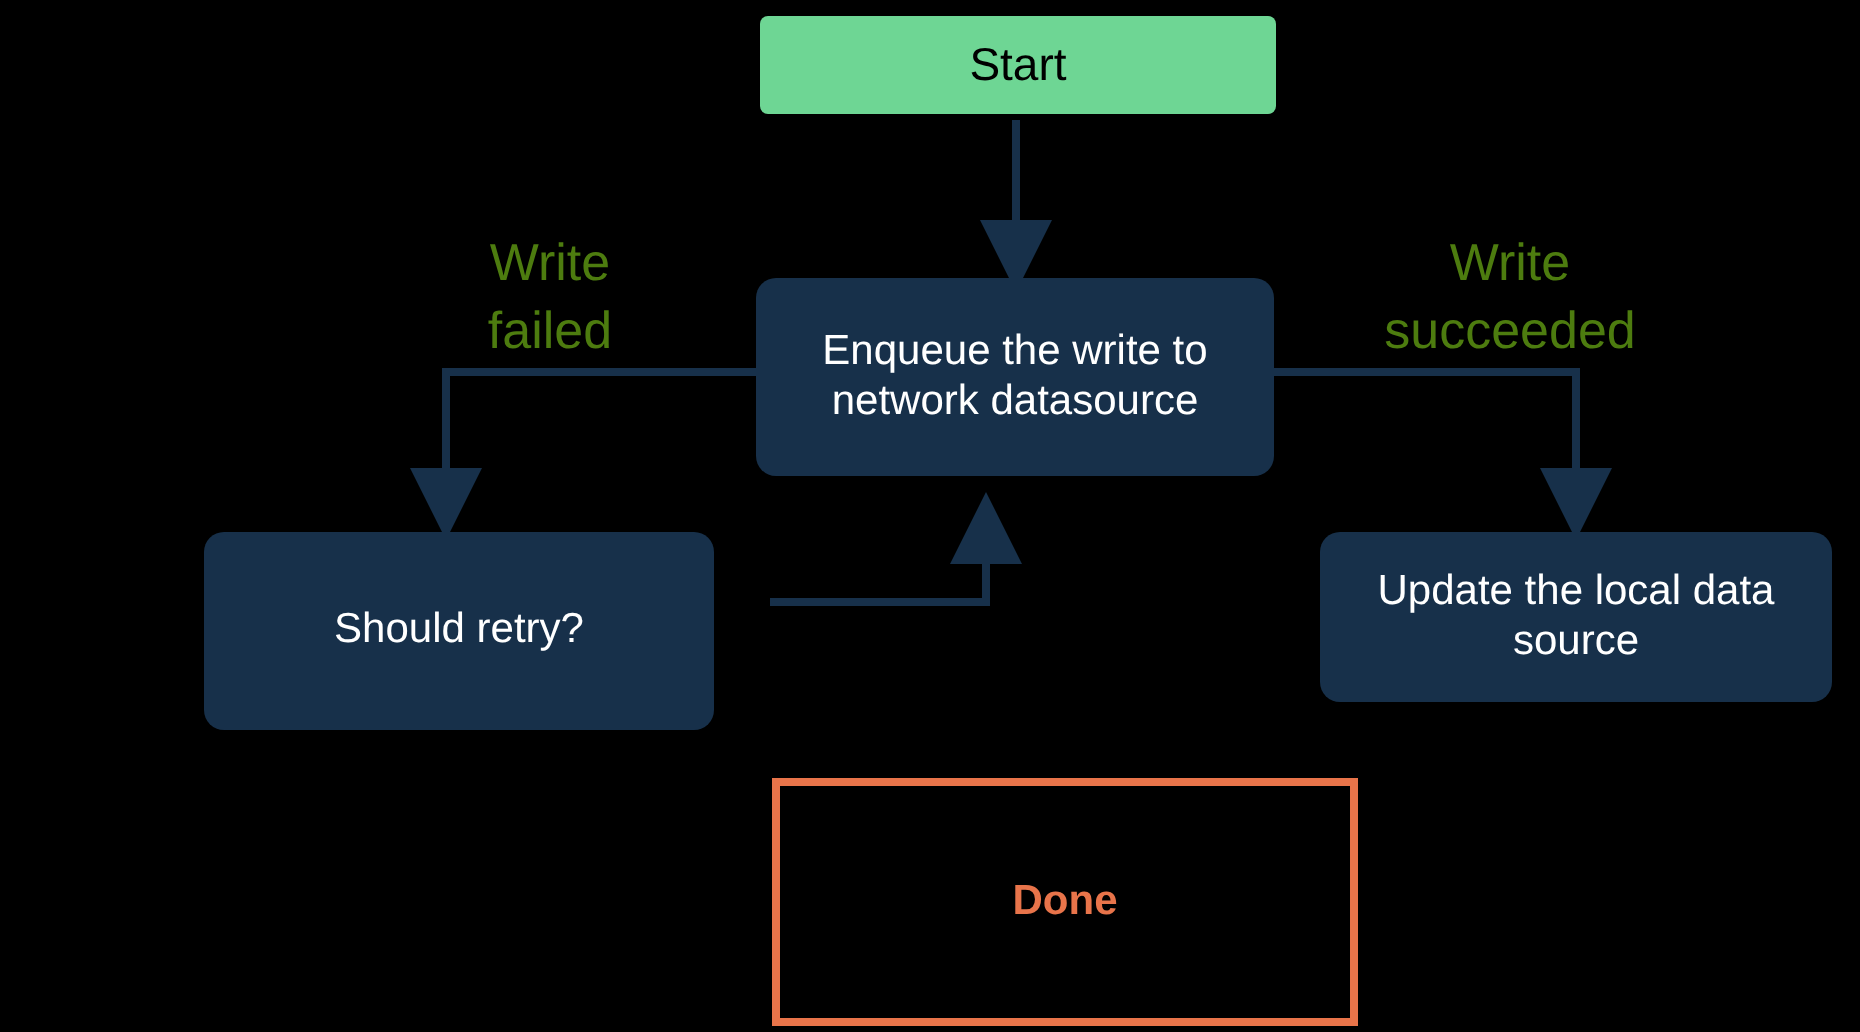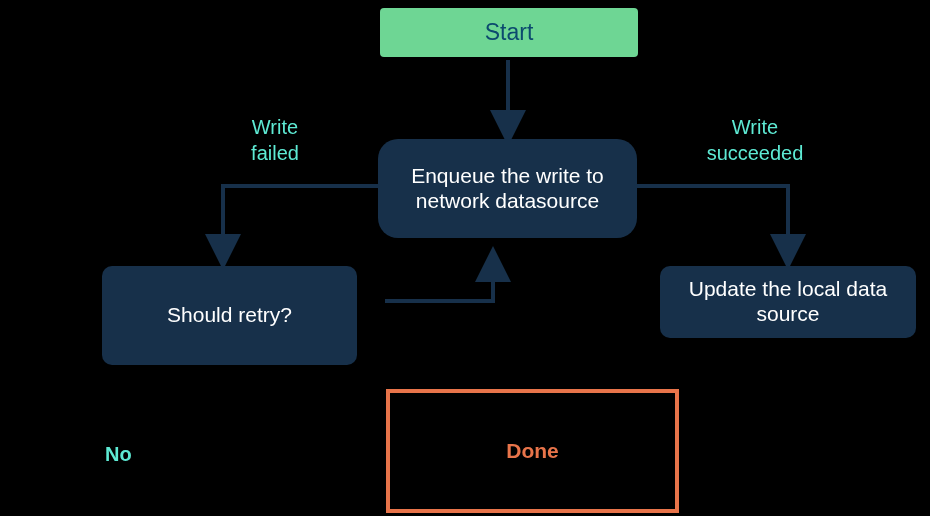--- a/index.html
+++ b/index.html
@@ -26,72 +26,72 @@
     text-align: center;
     line-height: 1.18;
   }
   .node-start {
     left: 380px;
     top: 8px;
     width: 258px;
     height: 49px;
     background: #6ed694;
     border-radius: 4px;
-    color: #0c4a6e;
+    color: #000000;
     font-size: 23px;
   }
   .node-enqueue {
     left: 378px;
     top: 139px;
     width: 259px;
     height: 99px;
     background: #17304a;
-    border-radius: 20px;
+    border-radius: 10px;
     color: #ffffff;
     font-size: 21px;
     padding: 0 14px;
   }
   .node-retry {
     left: 102px;
     top: 266px;
     width: 255px;
     height: 99px;
     background: #17304a;
     border-radius: 10px;
     color: #ffffff;
     font-size: 21px;
     padding: 0 0;
   }
   .node-update {
     left: 660px;
     top: 266px;
     width: 256px;
-    height: 72px;
+    height: 85px;
     background: #17304a;
     border-radius: 10px;
     color: #ffffff;
     font-size: 21px;
     padding: 0 14px;
   }
   .node-done {
     left: 362px;
     top: 389px;
     width: 293px;
     height: 124px;
     background: transparent;
     border: 4px solid #e8744a;
     color: #e8744a;
     font-size: 21px;
     font-weight: bold;
     margin-left: 24px;
   }
   .edge-label {
     position: absolute;
-    color: #5eead4;
-    font-size: 20px;
+    color: #4d7c0f;
+    font-size: 26px;
     line-height: 1.32;
     text-align: center;
     white-space: pre-line;
   }
   .label-write-failed {
     left: 190px;
     top: 114px;
     width: 170px;
   }
   .label-write-succeeded {
@@ -153,15 +153,14 @@
 
   <div class="node node-done">Done</div>
 
   <div class="edge-label label-write-failed">Write
 failed</div>
 
   <div class="edge-label label-write-succeeded">Write
 succeeded</div>
 
 
-  <div class="edge-label label-no">No</div>
 
 </div>
 
 </body></html>

